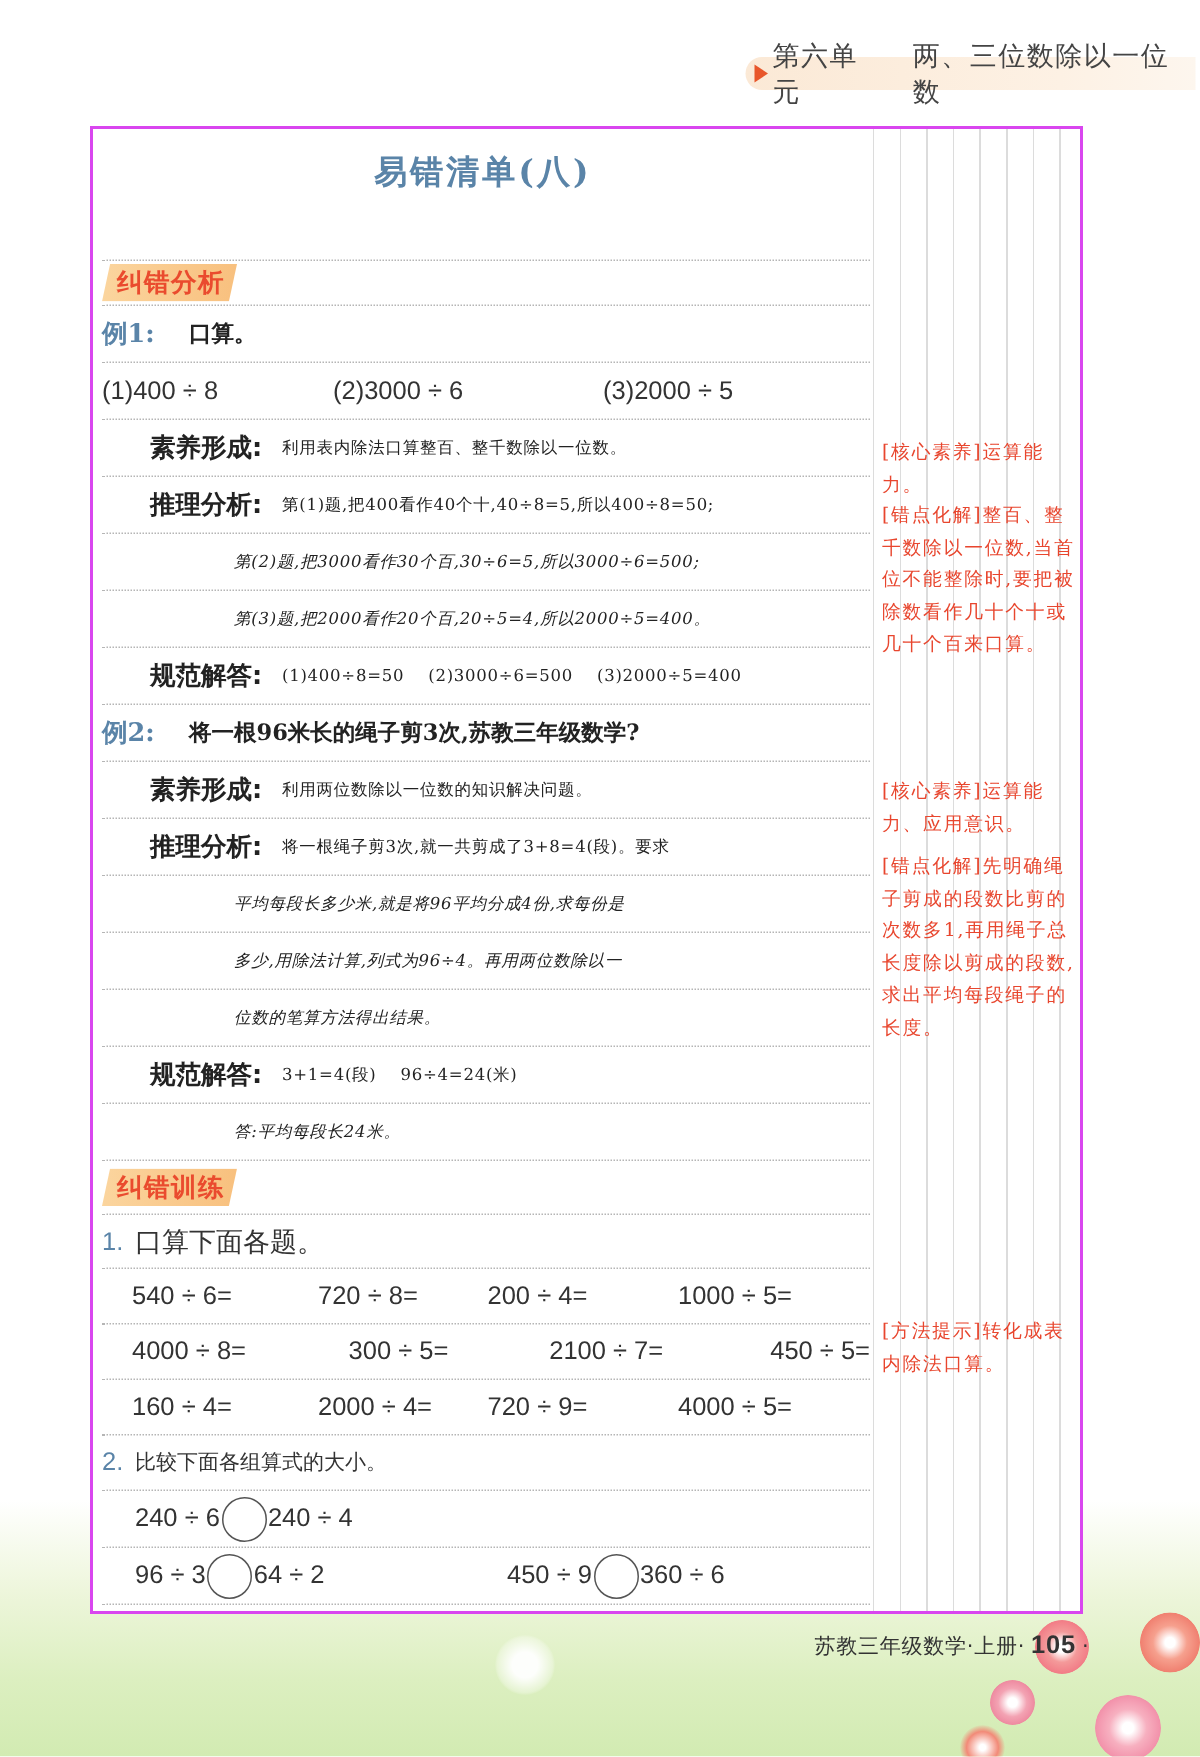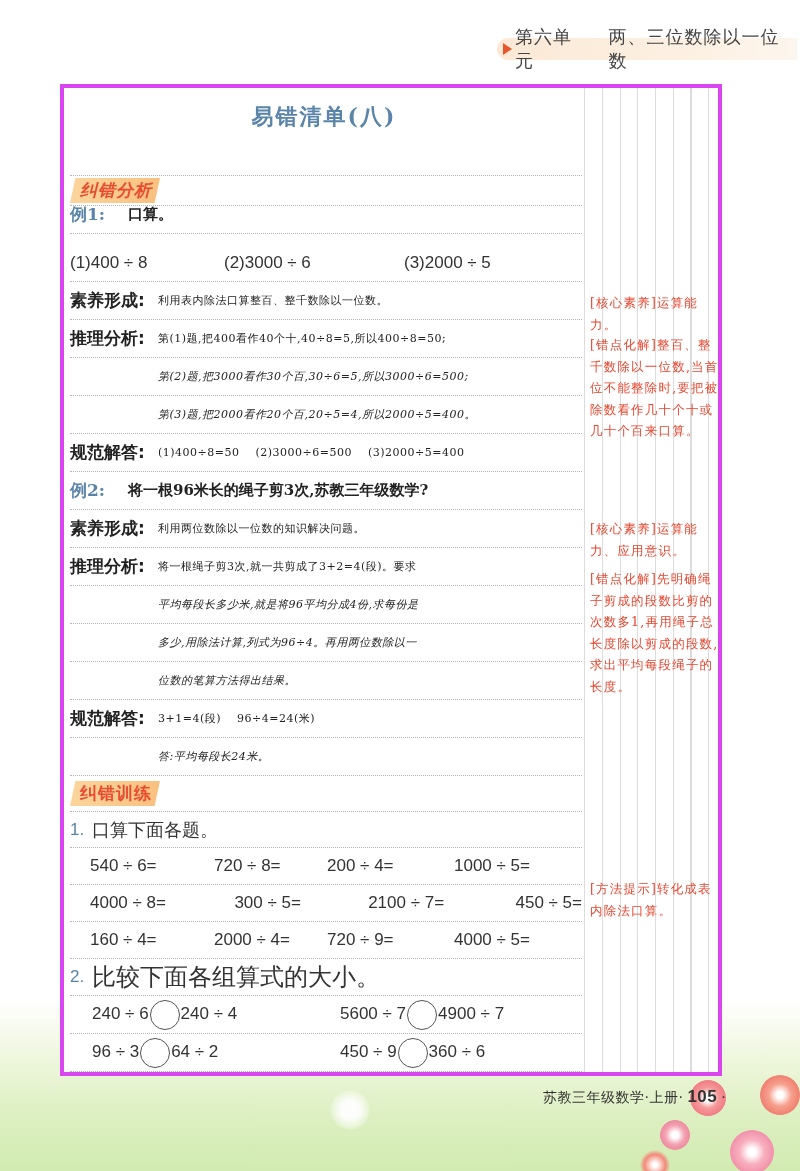--- a/index.html
+++ b/index.html
@@ -20,21 +20,21 @@
     border-radius: 11px 0 0 11px;
     display: flex; align-items: center; padding-left: 6px;
     font-size: 18px; color: #444; letter-spacing: 1px;
   }
   .header-tab .arrow { width: 0; height: 0; border-left: 9px solid #e8562a; border-top: 6px solid transparent; border-bottom: 6px solid transparent; margin-right: 3px; }
   .header-tab .unit { margin-right: 18px; }
 
   
   .box {
     position: absolute; left: 60px; top: 84px; width: 662px; height: 992px;
-    border: 4px solid #d946ef; background: #fff;
+    border: 2px solid #d946ef; background: #fff;
   }
   .margin-col {
     position: absolute; left: 520px; top: 0; width: 142px; height: 100%;
     background-image: repeating-linear-gradient(90deg, #dcdcdc 0, #dcdcdc 1px, transparent 1px, transparent 17.75px);
   }
   .title {
     position: absolute; left: 0; width: 520px; top: 14px; text-align: center;
     font-size: 22px; font-weight: bold; color: #5a84a8; letter-spacing: 2px;
   }
   .rows { position: absolute; left: 0; top: 0; width: 520px; }
@@ -44,21 +44,21 @@
     font-size: 16px; white-space: nowrap;
   }
   .badge {
     display: inline-block; padding: 1px 8px 1px 10px; font-size: 17px; font-weight: bold;
     color: #ea4b2e; background: linear-gradient(90deg, #fbd59e, #f8c07e);
     clip-path: polygon(6% 0, 100% 0, 94% 100%, 0 100%, 3% 50%);
     letter-spacing: 1px;
   }
   .ex-label { color: #5a84a8; font-weight: bold; font-size: 17px; width: 58px; }
   .ex-text { font-weight: bold; font-size: 15px; color: #222; }
-  .lbl { font-weight: bold; font-size: 17px; width: 88px; font-family: "DejaVu Sans", sans-serif; }
+  .lbl { font-weight: bold; font-size: 17px; width: 88px; font-family: "DejaVu Sans", sans-serif; margin-left: 32px; }
   .body-text { font-size: 11px; font-family: "DejaVu Serif", serif; letter-spacing: 0.5px; }
   .indent { padding-left: 88px; font-style: italic; }
   .sans { font-family: "Liberation Sans", "DejaVu Sans", sans-serif; font-size: 17px; color: #333; }
   .qnum { color: #5a84a8; font-family: "Liberation Sans", sans-serif; font-size: 17px; width: 22px; }
   .cell { display: inline-block; }
   .circle { display: inline-block; width: 30px; height: 30px; border: 1.3px solid #555; border-radius: 50%; vertical-align: middle; margin: 0 1px; }
 
   .note {
     position: absolute; left: 526px; width: 134px; color: #e8462e; font-size: 12.5px;
     line-height: 21.5px; letter-spacing: 1.2px; font-family: "DejaVu Serif", serif;
@@ -86,24 +86,24 @@
   <span class="unit">第六单元</span>
   <span>两、三位数除以一位数</span>
 </div>
 
 <div class="box">
   <div class="margin-col"></div>
   <div class="title">易错清单(八)</div>
 
   <div class="rows">
     <div class="row" style="top:44px;height:44px;"></div>
-    <div class="row" style="top:88px;height:30px;font-style:italic;">
+    <div class="row" style="top:88px;height:30px;">
       <span class="badge">纠错分析</span>
     </div>
-    <div class="row" style="top:108px;height:38px;align-items:center;">
+    <div class="row" style="top:118px;height:38px;align-items:center;">
       <span class="ex-label">例1:</span>
       <span class="ex-text">口算。</span>
     </div>
     <div class="row sans" style="top:156px;height:38px;">
       <span class="cell" style="width:154px">(1)400 ÷ 8</span>
       <span class="cell" style="width:180px">(2)3000 ÷ 6</span>
       <span class="cell">(3)2000 ÷ 5</span>
     </div>
     <div class="row" style="top:194px;height:38px;">
       <span class="lbl">素养形成:</span>
@@ -126,21 +126,21 @@
     <div class="row" style="top:384px;height:38px;">
       <span class="ex-label">例2:</span>
       <span class="ex-text">将一根96米长的绳子剪3次,苏教三年级数学?</span>
     </div>
     <div class="row" style="top:422px;height:38px;">
       <span class="lbl">素养形成:</span>
       <span class="body-text">利用两位数除以一位数的知识解决问题。</span>
     </div>
     <div class="row" style="top:460px;height:38px;">
       <span class="lbl">推理分析:</span>
-      <span class="body-text">将一根绳子剪3次,就一共剪成了3+2=4(段)。要求</span>
+      <span class="body-text">将一根绳子剪3次,就一共剪成了3+8=4(段)。要求</span>
     </div>
     <div class="row indent" style="top:498px;height:38px;">
       <span class="body-text">平均每段长多少米,就是将96平均分成4份,求每份是</span>
     </div>
     <div class="row indent" style="top:536px;height:38px;">
       <span class="body-text">多少,用除法计算,列式为96÷4。再用两位数除以一</span>
     </div>
     <div class="row indent" style="top:574px;height:38px;">
       <span class="body-text">位数的笔算方法得出结果。</span>
     </div>
@@ -173,28 +173,25 @@
     </div>
     <div class="row sans" style="top:834px;height:37px;padding-left:20px;">
       <span class="cell" style="width:124px">160 ÷ 4=</span>
       <span class="cell" style="width:113px">2000 ÷ 4=</span>
       <span class="cell" style="width:127px">720 ÷ 9=</span>
       <span class="cell">4000 ÷ 5=</span>
     </div>
 
     <div class="row" style="top:871px;height:37px;">
       <span class="qnum">2.</span>
-      <span class="sans" style="font-size:24px">比较下面各组算式的大小。</span>
+      <span class="sans" style="font-size:14px">比较下面各组算式的大小。</span>
     </div>
     <div class="row sans" style="top:908px;height:38px;padding-left:22px;">
       <span class="cell" style="width:248px">
         <span>240 ÷ 6</span><span class="circle"></span><span>240 ÷ 4</span>
-      </span>
-      <span class="cell">
-        <span>5600 ÷ 7</span><span class="circle"></span><span>4900 ÷ 7</span>
       </span>
     </div>
     <div class="row sans" style="top:946px;height:38px;padding-left:22px;">
       <span class="cell" style="width:248px">
         <span>96 ÷ 3</span><span class="circle"></span><span>64 ÷ 2</span>
       </span>
       <span class="cell">
         <span>450 ÷ 9</span><span class="circle"></span><span>360 ÷ 6</span>
       </span>
     </div>

